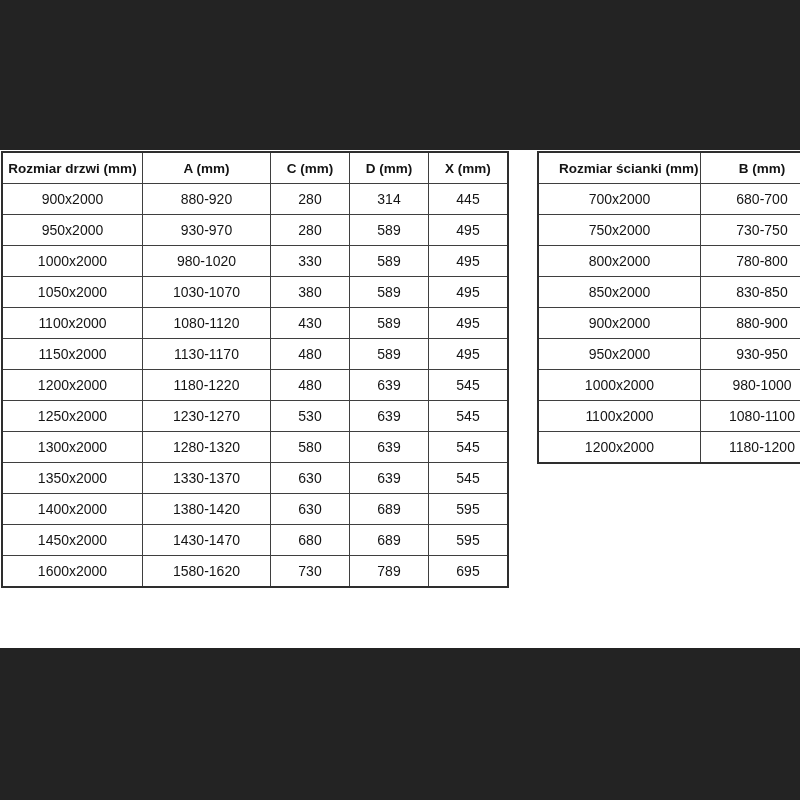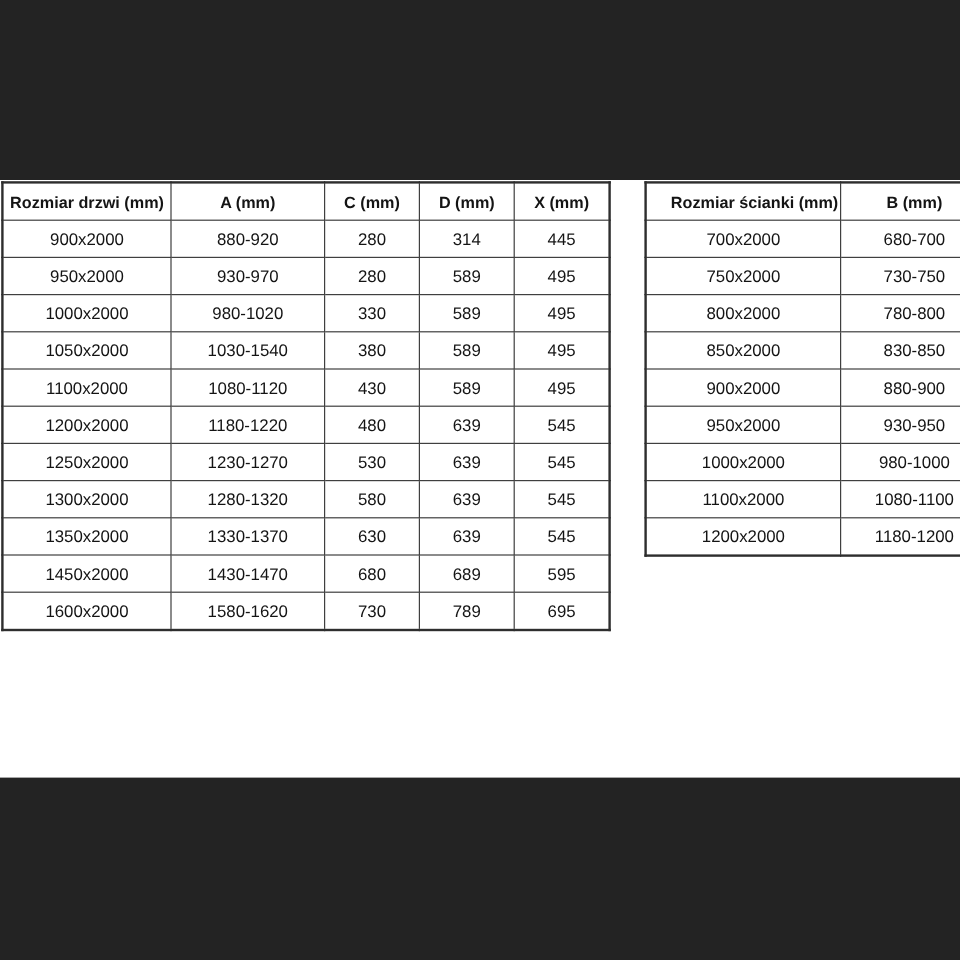--- a/index.html
+++ b/index.html
@@ -85,33 +85,40 @@
           </tr>
           <tr>
             <td>1000x2000</td>
             <td>980-1020</td>
             <td>330</td>
             <td>589</td>
             <td>495</td>
           </tr>
           <tr>
             <td>1050x2000</td>
-            <td>1030-1540</td>
+            <td>1030-1070</td>
             <td>380</td>
             <td>589</td>
             <td>495</td>
           </tr>
           <tr>
             <td>1100x2000</td>
             <td>1080-1120</td>
             <td>430</td>
             <td>589</td>
             <td>495</td>
           </tr>
           <tr>
+            <td>1150x2000</td>
+            <td>1130-1170</td>
+            <td>480</td>
+            <td>589</td>
+            <td>495</td>
+          </tr>
+          <tr>
             <td>1200x2000</td>
             <td>1180-1220</td>
             <td>480</td>
             <td>639</td>
             <td>545</td>
           </tr>
           <tr>
             <td>1250x2000</td>
             <td>1230-1270</td>
             <td>530</td>
@@ -124,20 +131,27 @@
             <td>580</td>
             <td>639</td>
             <td>545</td>
           </tr>
           <tr>
             <td>1350x2000</td>
             <td>1330-1370</td>
             <td>630</td>
             <td>639</td>
             <td>545</td>
+          </tr>
+          <tr>
+            <td>1400x2000</td>
+            <td>1380-1420</td>
+            <td>630</td>
+            <td>689</td>
+            <td>595</td>
           </tr>
           <tr>
             <td>1450x2000</td>
             <td>1430-1470</td>
             <td>680</td>
             <td>689</td>
             <td>595</td>
           </tr>
           <tr>
             <td>1600x2000</td>

